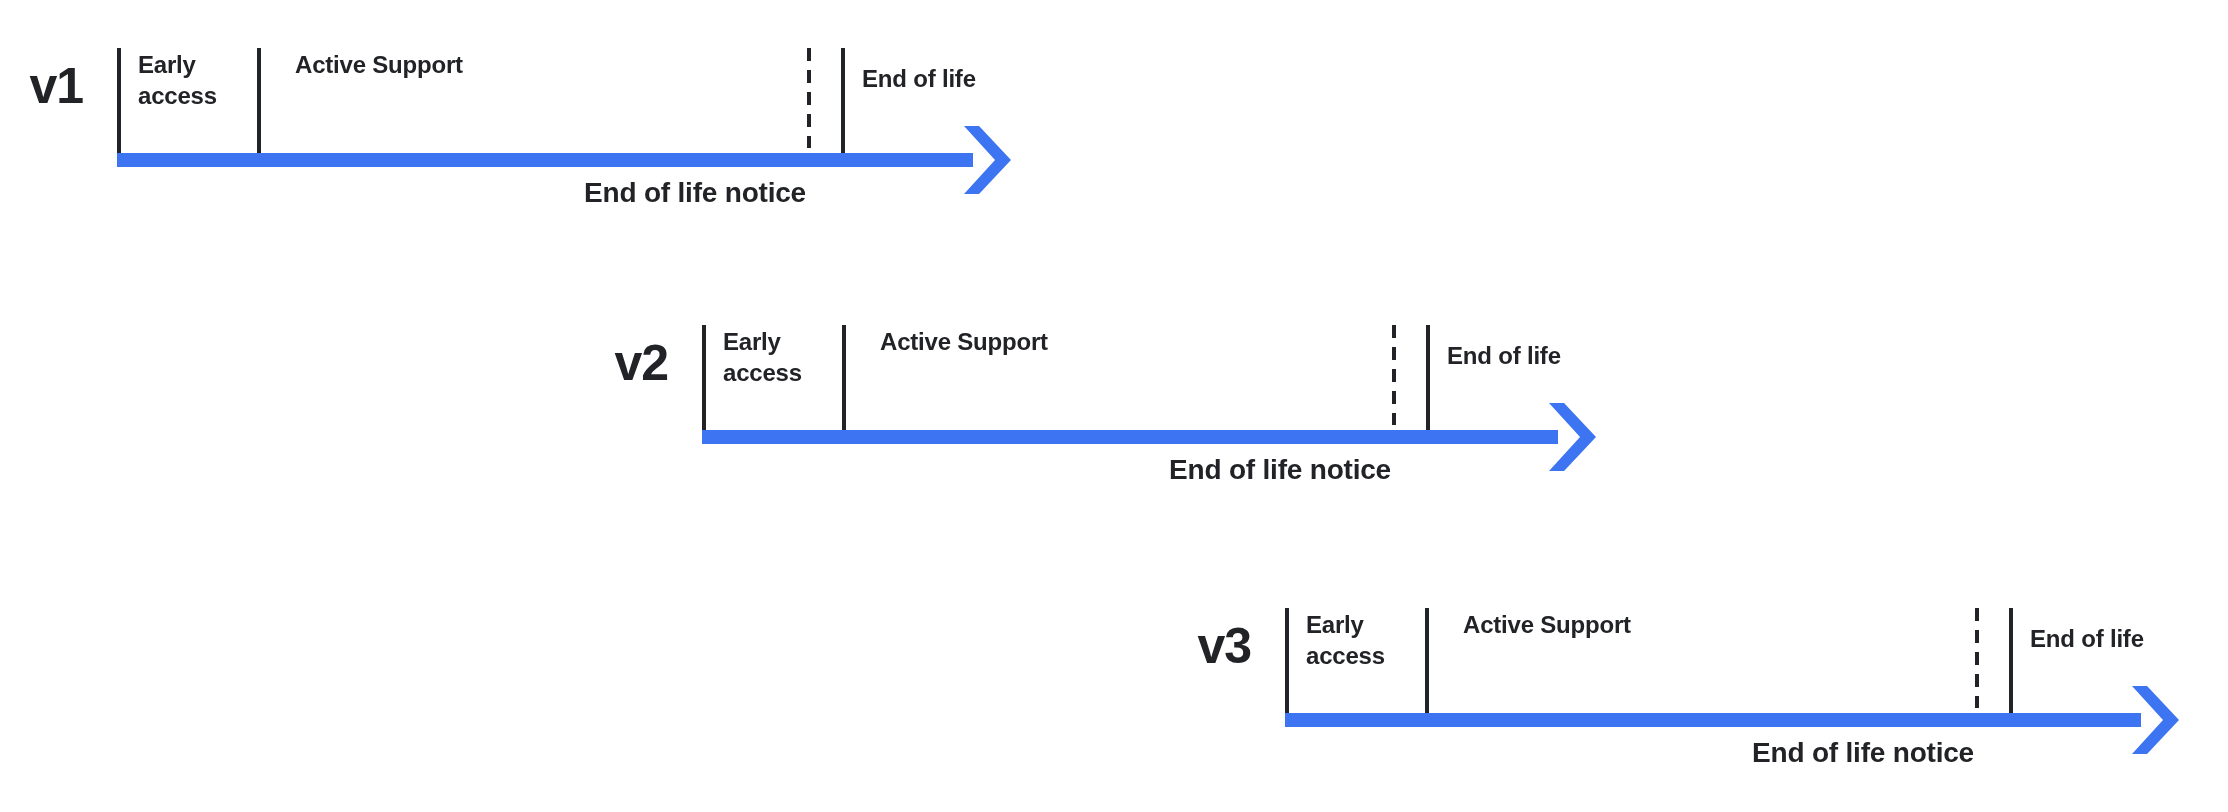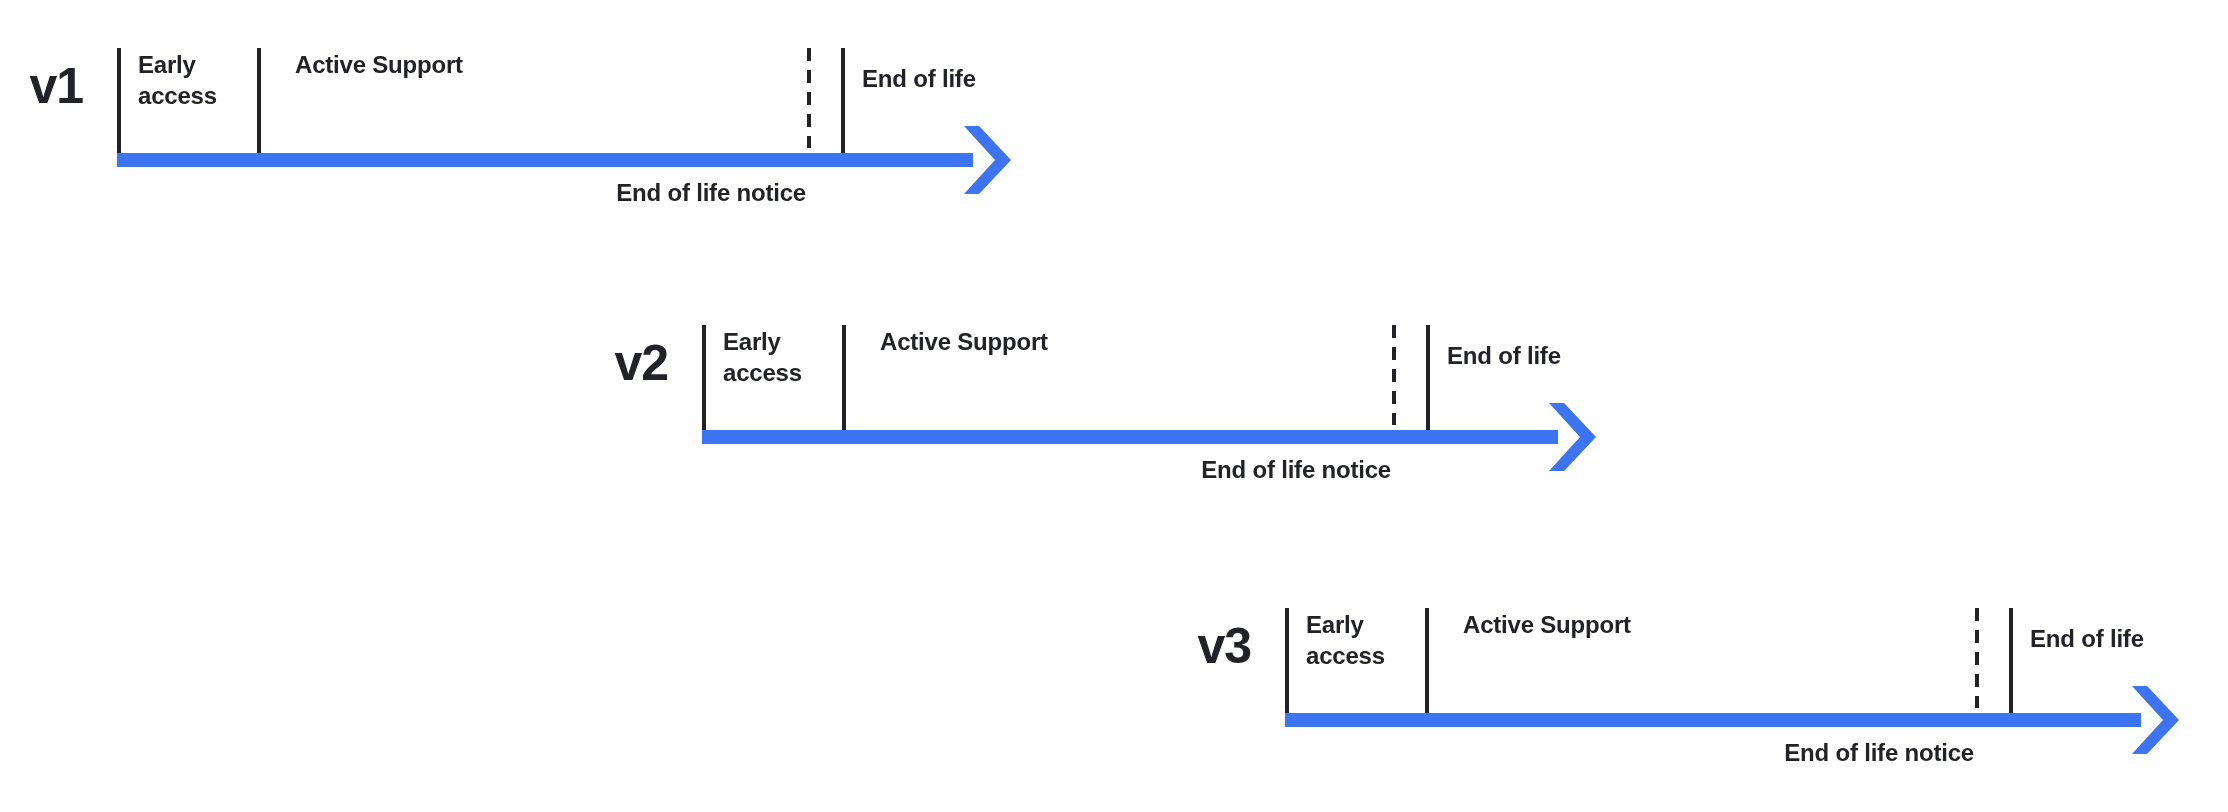--- a/index.html
+++ b/index.html
@@ -87,21 +87,21 @@
     height: 68px;
     background: var(--arrow);
     clip-path: polygon(0% 0%, 32% 0%, 100% 50%, 32% 100%, 0% 100%, 66% 50%);
   }
   .label-notice {
     position: absolute;
     left: 0;
     top: 131px;
     width: 689px;
     text-align: right;
-    font-size: 24px;
+    font-size: 28px;
     font-weight: 700;
     line-height: 28px;
     color: var(--ink);
     letter-spacing: -0.2px;
     white-space: nowrap;
   }
   
   #row-v1 { left: 117px;  top: 48px;  }
   #row-v2 { left: 702px;  top: 325px; }
   #row-v3 { left: 1285px; top: 608px; }

